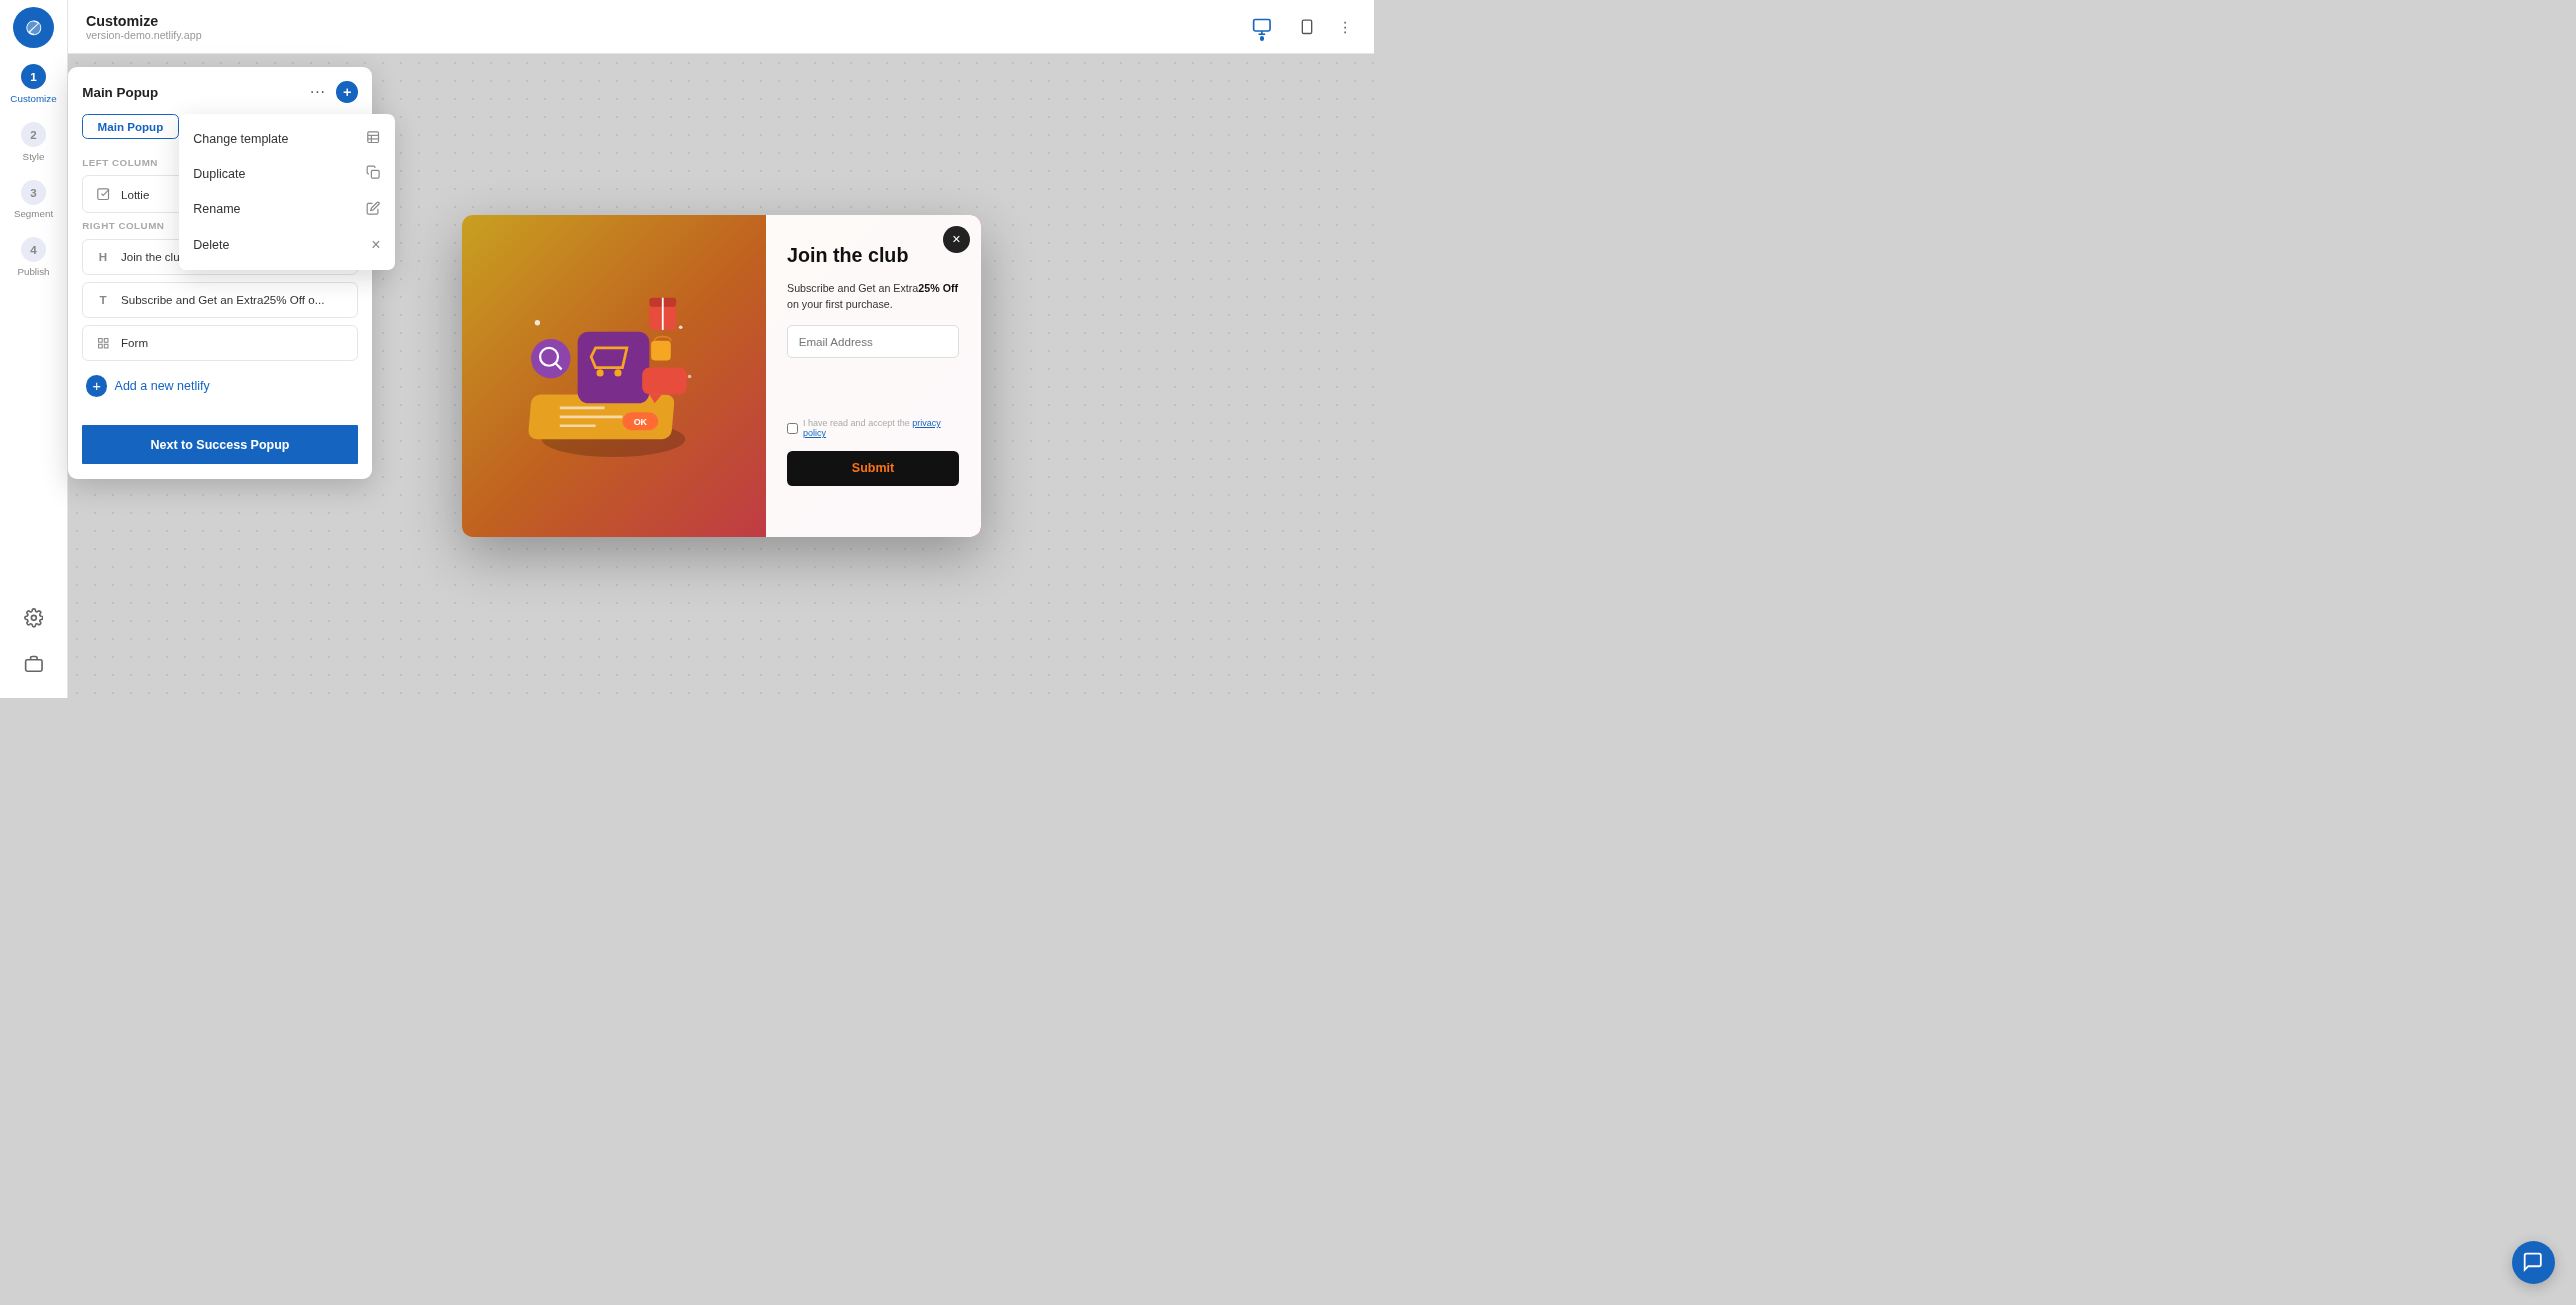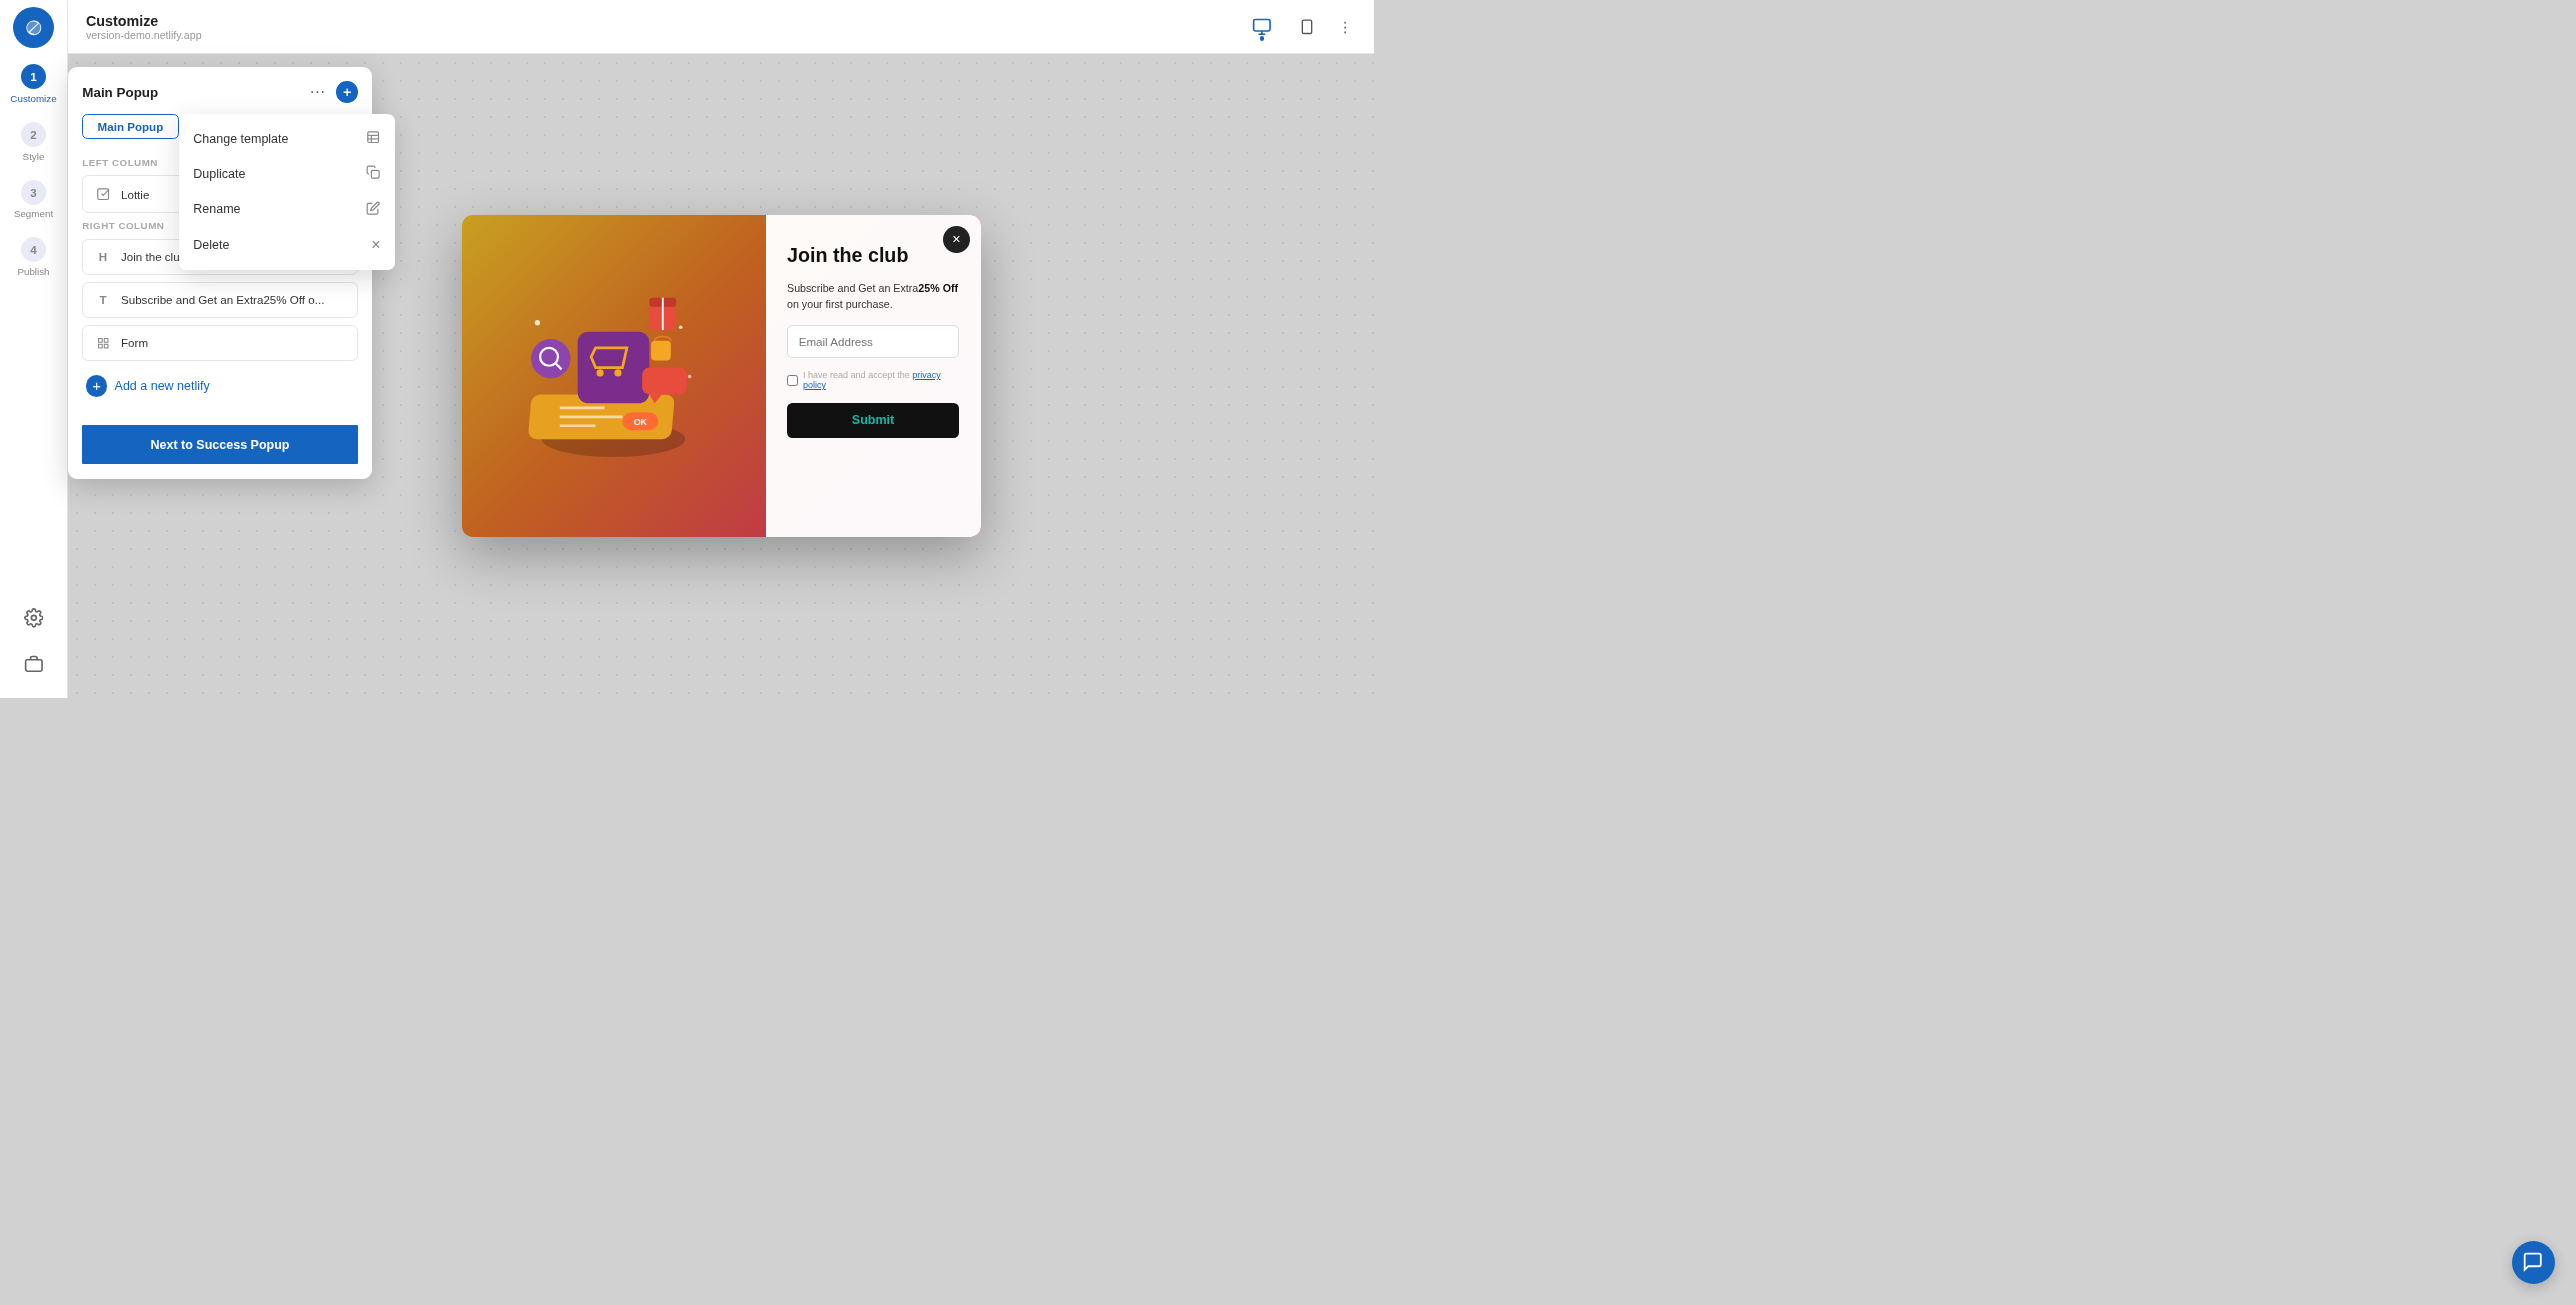--- a/index.html
+++ b/index.html
@@ -337,28 +337,29 @@
       font-size: 11.6px;
       color: #aaa;
       outline: none;
     }
     .popup-privacy {
       font-size: 9px;
       color: #aaa;
       display: flex;
       align-items: center;
       gap: 5.4px;
+      margin-top: 48px;
     }
     .popup-privacy input { width: 10.7px; height: 10.7px; }
     .popup-privacy a { color: #1565c0; }
     .popup-submit {
       width: 100%;
       padding: 10.7px;
       background: #111;
-      color: #14b8a6;
+      color: #f97316;
       border: none;
       border-radius: 5.4px;
       font-size: 12.5px;
       font-weight: 600;
       cursor: pointer;
     }
 
     
     .chat-bubble {
       position: fixed;

